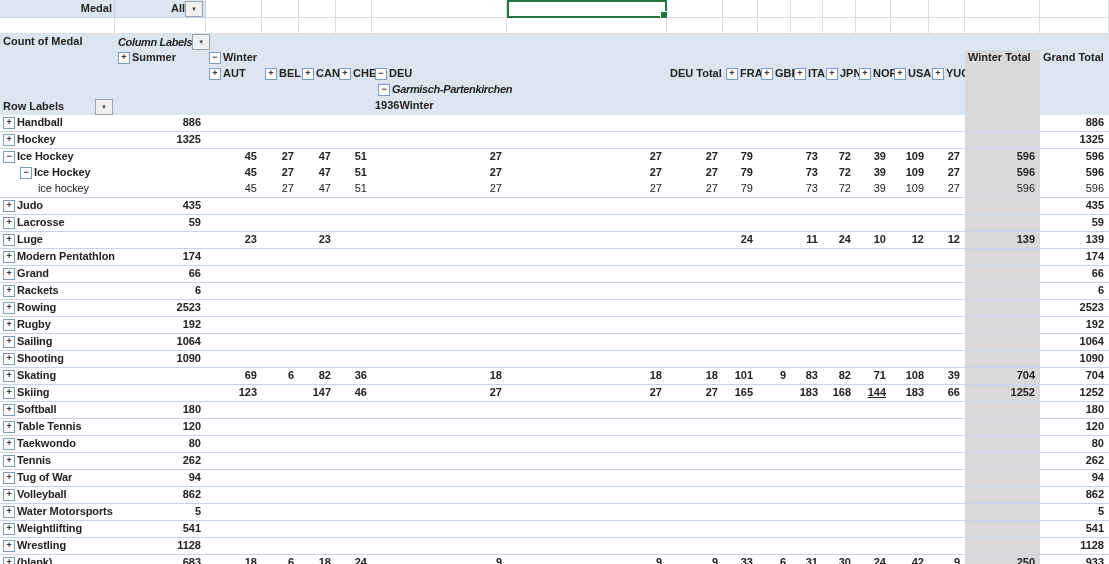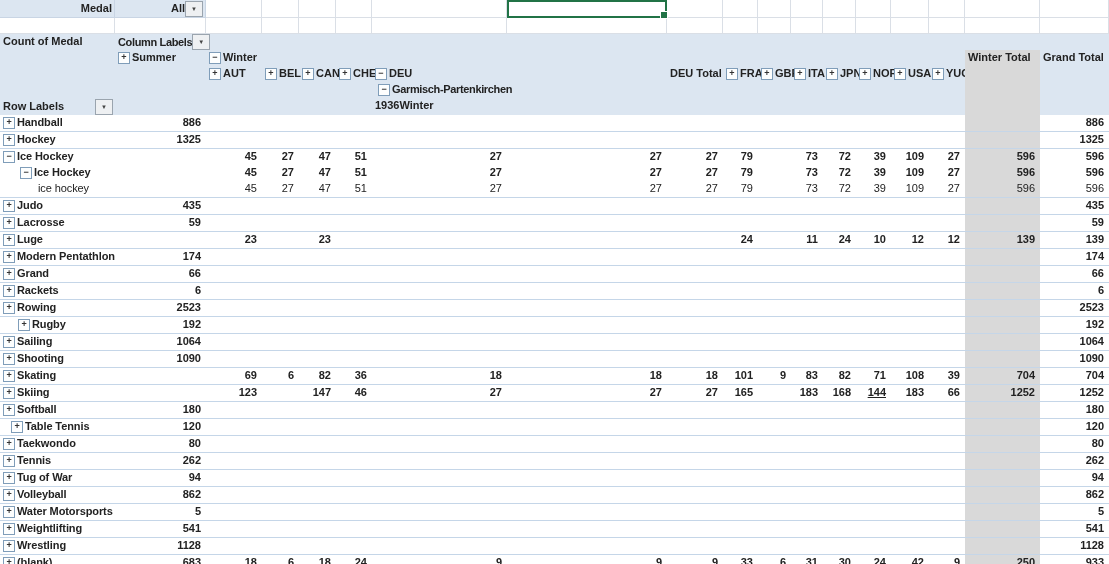--- a/index.html
+++ b/index.html
@@ -17,21 +17,21 @@
   .handle{position:absolute;right:-3px;bottom:-3px;width:6px;height:6px;background:var(--green);border:1px solid #fff;z-index:4;}
   .hdr{background:var(--hdrblue);}
   .hrow .c{height:16px;padding-left:3px;font-weight:bold;}
   .hrow7 .c{height:17px;}
   .gray{background:var(--gray) !important;}
   .dd{display:inline-flex;align-items:center;justify-content:center;width:16px;height:14px;background:#eef0f2;
       border:1px solid #9aa4ae;color:#444;flex:none;}
   .dd .arr{font-size:6px;line-height:6px;}
   .xb{display:inline-block;width:10px;height:10px;border:1px solid #7f9db9;background:#fdfefe;color:#333;
       font-size:9px;line-height:8px;text-align:center;vertical-align:1px;margin-right:2px;font-weight:bold;}
-  .tight{letter-spacing:-0.35px;}
+  .tight{letter-spacing:-0.35px;font-style:italic;}
   .lab{letter-spacing:-0.1px;}
   .row{height:16px;border-bottom:1px solid var(--rowline);}
   .row.nb{border-bottom:none;}
   .row .c{height:100%;}
   .v{text-align:right;padding-right:5px;font-weight:bold;}
   .lvl3 .v,.lvl3 .lab{font-weight:normal;}
   .labcell{padding-left:3px;font-weight:bold;}
   .spacebtw{display:flex;align-items:center;justify-content:space-between;padding-right:2px;}
 </style>
 </head>
@@ -248,21 +248,21 @@
         <div class="c v gray" style="grid-column: 17;"></div>
         <div class="c v" style="grid-column: 18;">6</div>
       </div>
       <div class="grid row">
         <div class="c labcell lab" style="grid-column: 1; padding-left: 3px;"><span class="xb">+</span><span class="lab">Rowing</span></div>
         <div class="c v" style="grid-column: 2;">2523</div>
         <div class="c v gray" style="grid-column: 17;"></div>
         <div class="c v" style="grid-column: 18;">2523</div>
       </div>
       <div class="grid row">
-        <div class="c labcell lab" style="grid-column: 1; padding-left: 18px;"><span class="xb">+</span><span class="lab">Rugby</span></div>
+        <div class="c labcell lab" style="grid-column: 1; padding-left: 3px;"><span class="xb">+</span><span class="lab">Rugby</span></div>
         <div class="c v" style="grid-column: 2;">192</div>
         <div class="c v gray" style="grid-column: 17;"></div>
         <div class="c v" style="grid-column: 18;">192</div>
       </div>
       <div class="grid row">
         <div class="c labcell lab" style="grid-column: 1; padding-left: 3px;"><span class="xb">+</span><span class="lab">Sailing</span></div>
         <div class="c v" style="grid-column: 2;">1064</div>
         <div class="c v gray" style="grid-column: 17;"></div>
         <div class="c v" style="grid-column: 18;">1064</div>
       </div>
@@ -308,21 +308,21 @@
         <div class="c v gray" style="grid-column: 17;">1252</div>
         <div class="c v" style="grid-column: 18;">1252</div>
       </div>
       <div class="grid row">
         <div class="c labcell lab" style="grid-column: 1; padding-left: 3px;"><span class="xb">+</span><span class="lab">Softball</span></div>
         <div class="c v" style="grid-column: 2;">180</div>
         <div class="c v gray" style="grid-column: 17;"></div>
         <div class="c v" style="grid-column: 18;">180</div>
       </div>
       <div class="grid row">
-        <div class="c labcell lab" style="grid-column: 1; padding-left: 11px;"><span class="xb">+</span><span class="lab">Table Tennis</span></div>
+        <div class="c labcell lab" style="grid-column: 1; padding-left: 3px;"><span class="xb">+</span><span class="lab">Table Tennis</span></div>
         <div class="c v" style="grid-column: 2;">120</div>
         <div class="c v gray" style="grid-column: 17;"></div>
         <div class="c v" style="grid-column: 18;">120</div>
       </div>
       <div class="grid row">
         <div class="c labcell lab" style="grid-column: 1; padding-left: 3px;"><span class="xb">+</span><span class="lab">Taekwondo</span></div>
         <div class="c v" style="grid-column: 2;">80</div>
         <div class="c v gray" style="grid-column: 17;"></div>
         <div class="c v" style="grid-column: 18;">80</div>
       </div>

